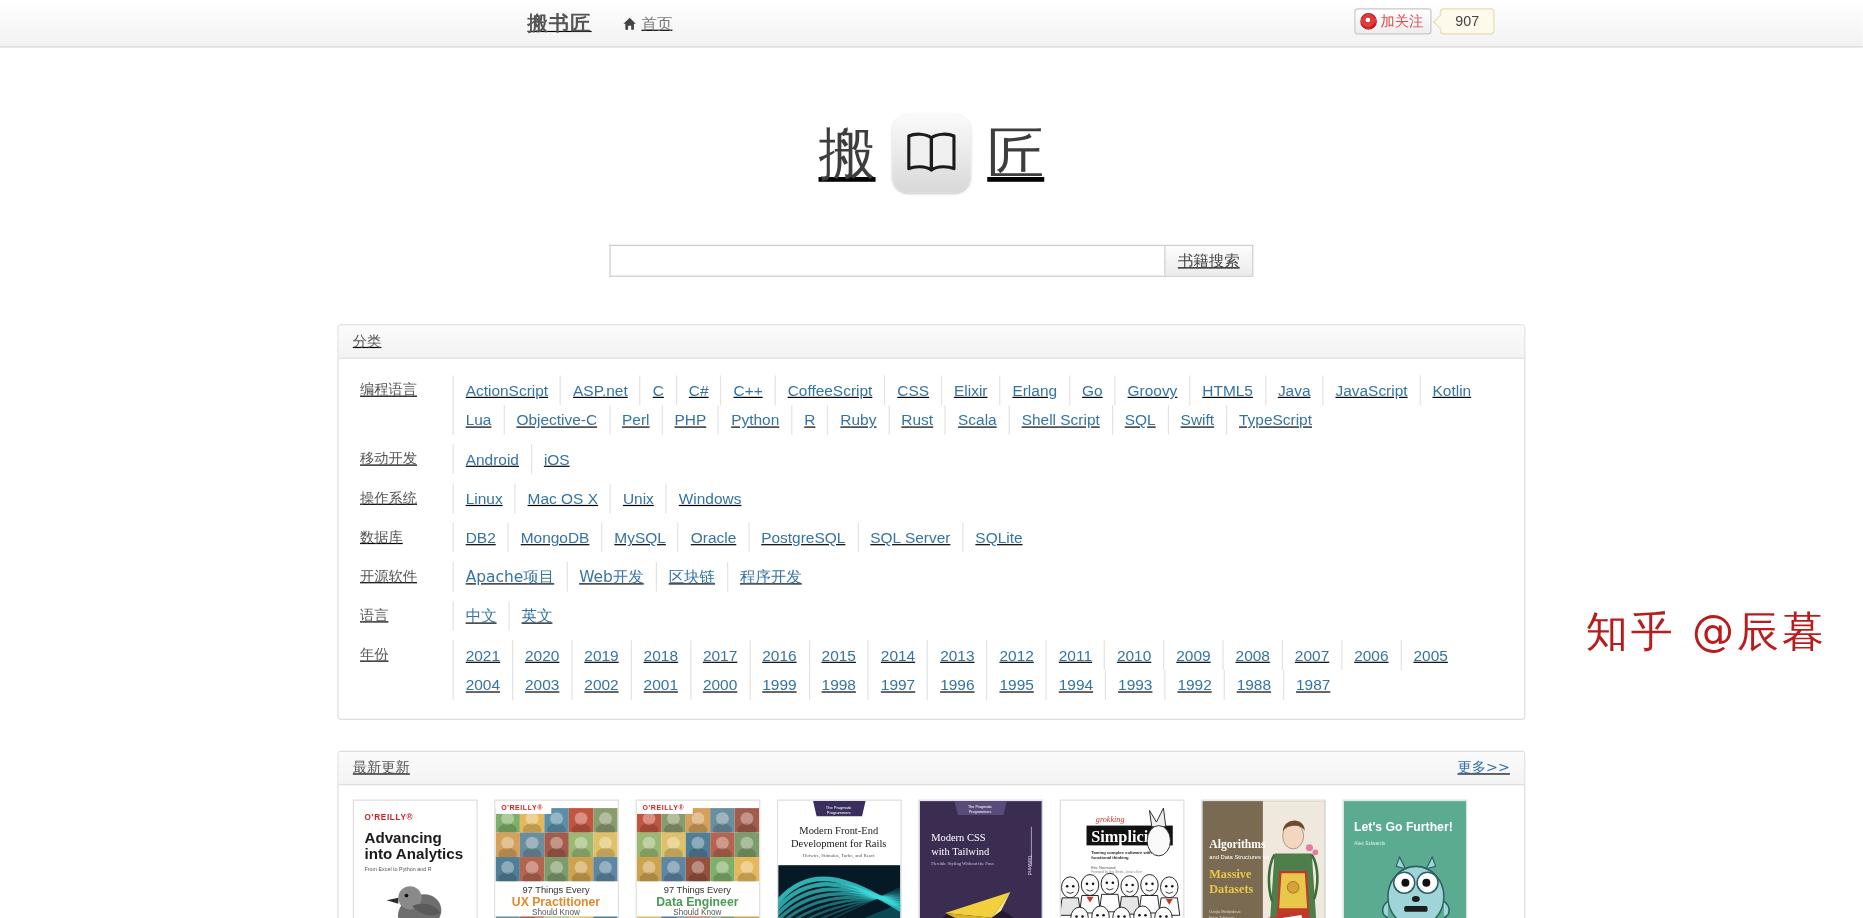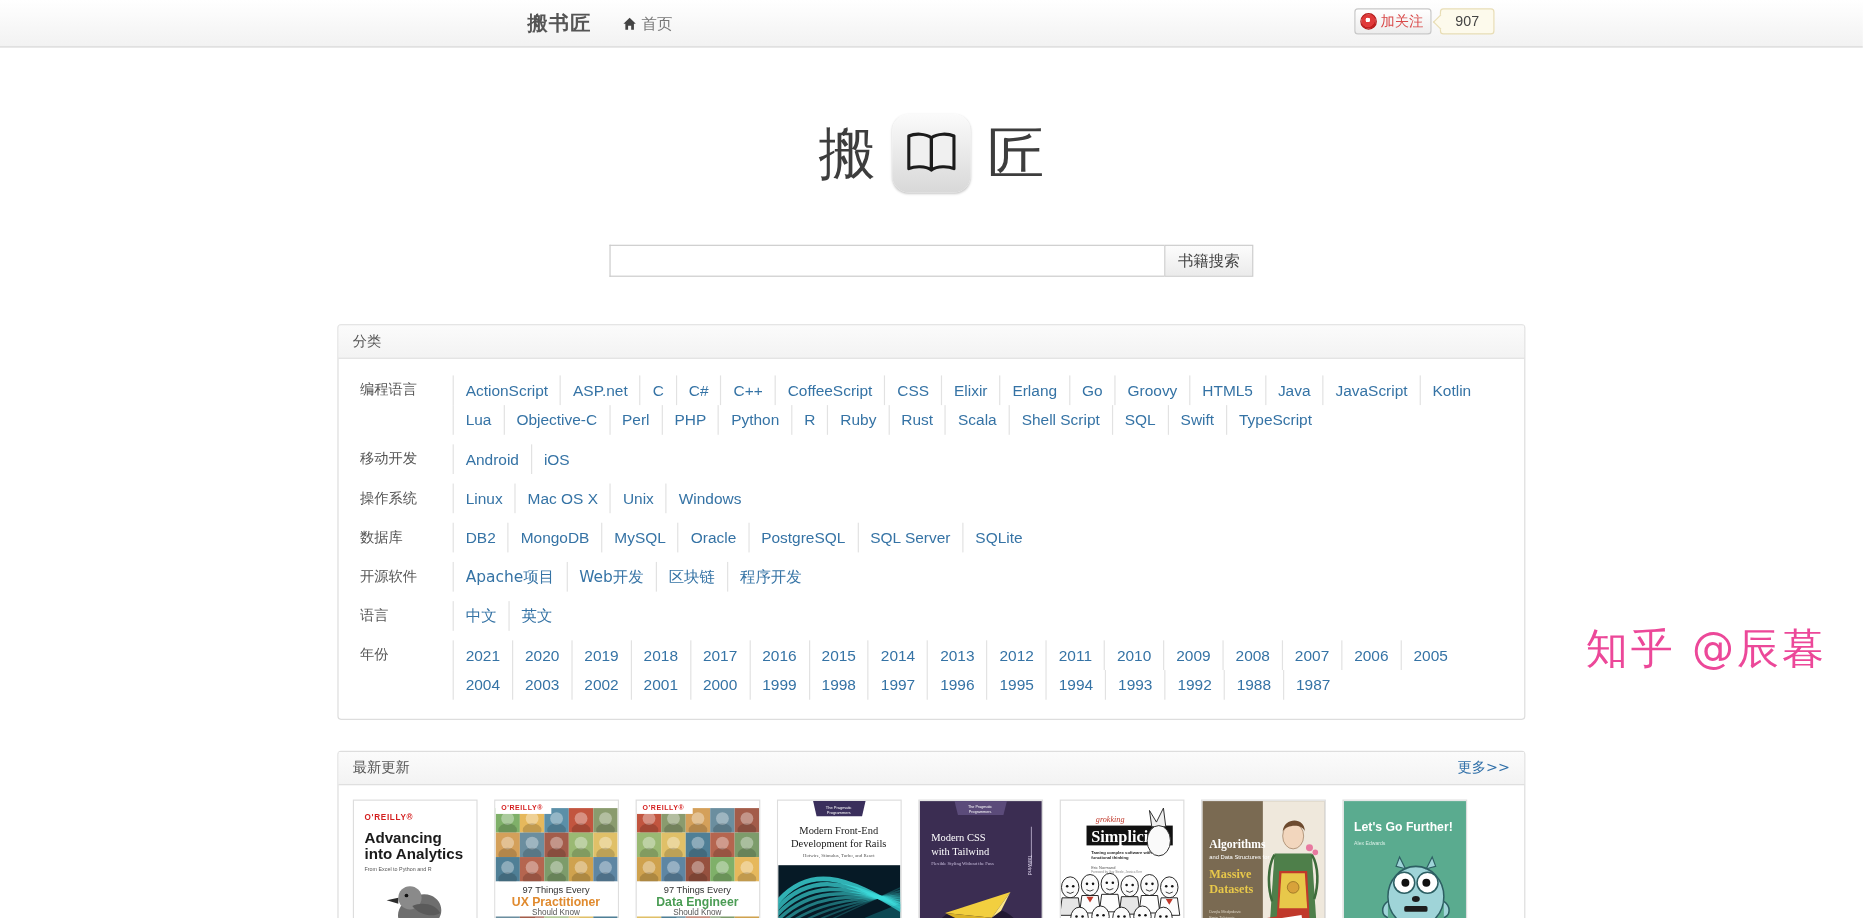--- a/index.html
+++ b/index.html
@@ -240,29 +240,29 @@
     overflow: hidden;
     position: relative;
     background: #fff;
   }
   .cover svg { display: block; width: 100%; height: 100%; }
 
   
   .watermark {
     position: absolute;
     right: 36px;
-    bottom: 23px;
+    bottom: 40px;
     font-size: 42px;
-    color: #ec4899;
+    color: #b91c1c;
     font-family: "DejaVu Sans", "Liberation Sans", sans-serif;
     letter-spacing: 3px;
     user-select: none;
     white-space: nowrap;
   }
-  .page-wrap { position: relative; width: 1863px; height: 700px; }
+  .page-wrap { position: relative; width: 1863px; height: 700px; text-decoration: underline; }
   .content-scale {
     transform: scale(1.188);
     transform-origin: top left;
     width: 1568px;
   }
 </style>
 </head>
 <body>
 
 <div class="page-wrap">

